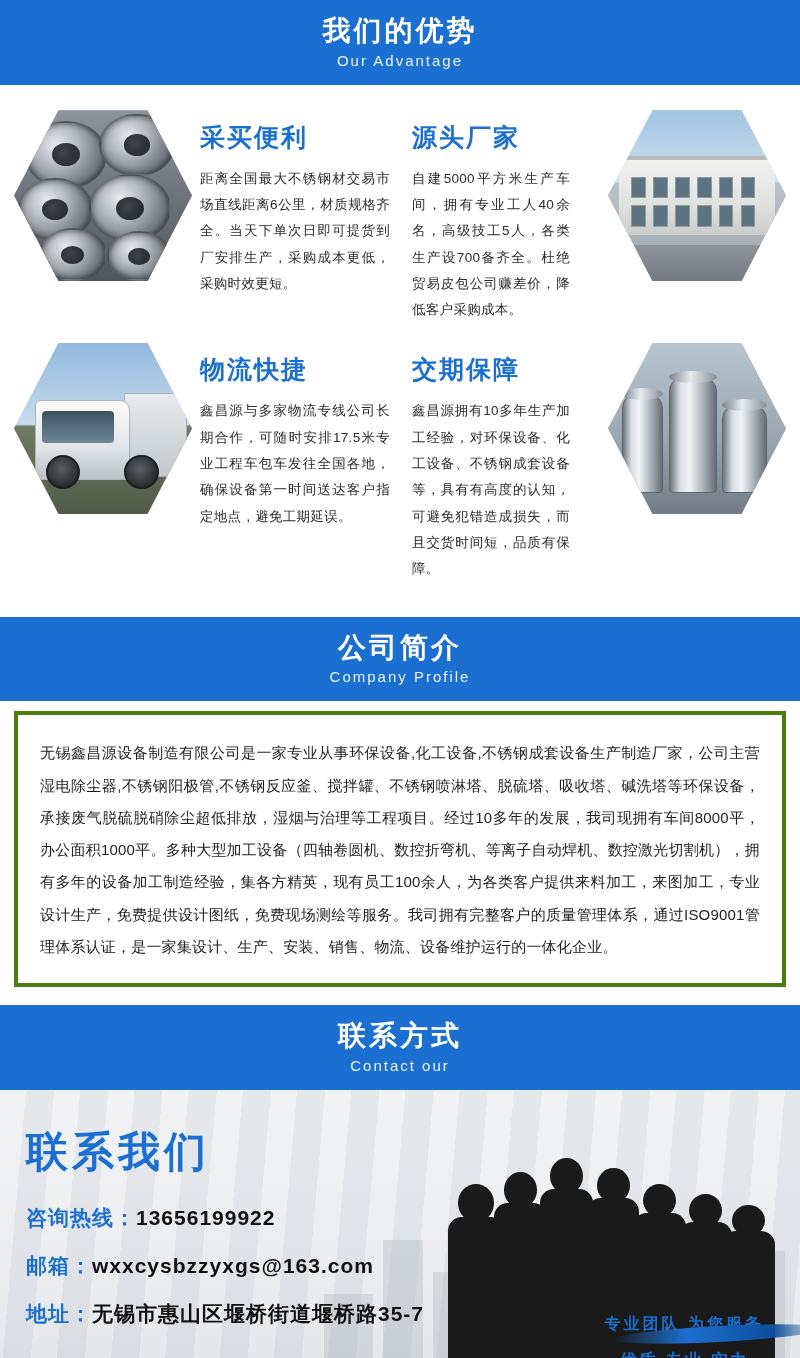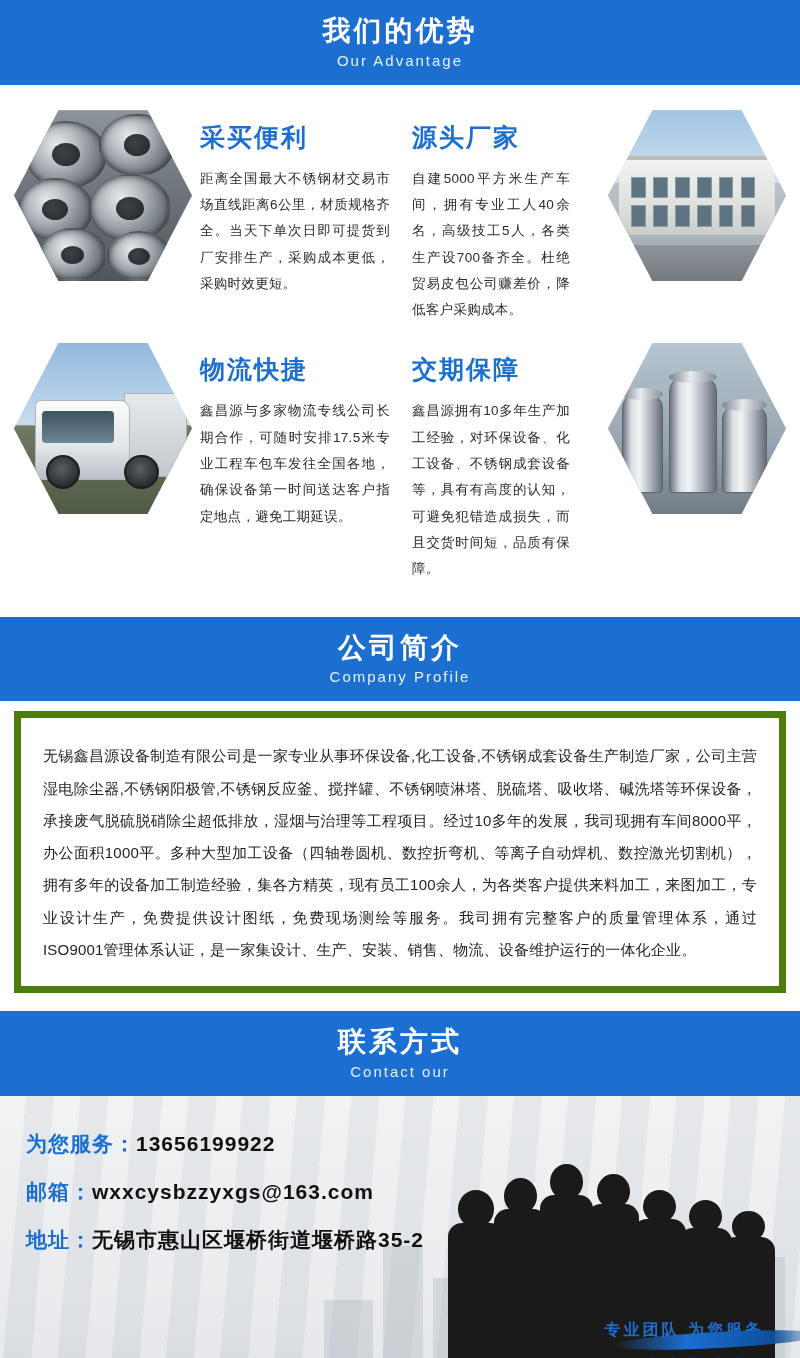--- a/index.html
+++ b/index.html
@@ -170,21 +170,21 @@
   }
   .tank-top {
     position:absolute; top:-7px; left:-1px; right:-1px; height:12px;
     background: linear-gradient(90deg,#7a828a,#e6ebee 45%,#858d95);
     border-radius:50%;
   }
 
   
   .profile-box {
     margin: 10px 14px 0 14px;
-    border: 7px solid #4d7c0f;
+    border: 4px solid #4d7c0f;
     padding: 22px 22px 20px 22px;
     box-sizing: border-box;
   }
   .profile-text {
     font-size: 15px;
     line-height: 2.15;
     color: #1f1f1f;
     text-align: justify;
     letter-spacing: 0.2px;
   }
@@ -404,31 +404,32 @@
       <div class="sky-b" style="left:16%;width:8%;height:66%;"></div>
       <div class="sky-b" style="left:26%;width:12%;height:54%;"></div>
       <div class="sky-b" style="left:40%;width:9%;height:78%;"></div>
       <div class="sky-b" style="left:51%;width:11%;height:58%;"></div>
       <div class="sky-b" style="left:64%;width:8%;height:70%;"></div>
       <div class="sky-b" style="left:74%;width:12%;height:50%;"></div>
       <div class="sky-b" style="left:88%;width:9%;height:62%;"></div>
     </div>
 
     <div class="contact-left">
+      <div class="contact-title">联系我们</div>
 
       <div class="contact-line">
-        <span>为您服务：</span><span class="val">13656199922</span>
+        <span>咨询热线：</span><span class="val">13656199922</span>
       </div>
 
       <div class="contact-line">
         <span>邮箱：</span><span class="val">wxxcysbzzyxgs@163.com</span>
       </div>
 
       <div class="contact-line">
-        <span>地址：</span><span class="val">无锡市惠山区堰桥街道堰桥路35-2</span>
+        <span>地址：</span><span class="val">无锡市惠山区堰桥街道堰桥路35-7</span>
       </div>
     </div>
 
     <div class="team">
       <div class="p-head" style="left:3%;bottom:60%;width:11%;height:16%;"></div>
       <div class="p-body" style="left:0%;width:17%;height:62%;"></div>
 
       <div class="p-head" style="left:17%;bottom:66%;width:10%;height:15%;"></div>
       <div class="p-body" style="left:14%;width:16%;height:68%;"></div>
 

